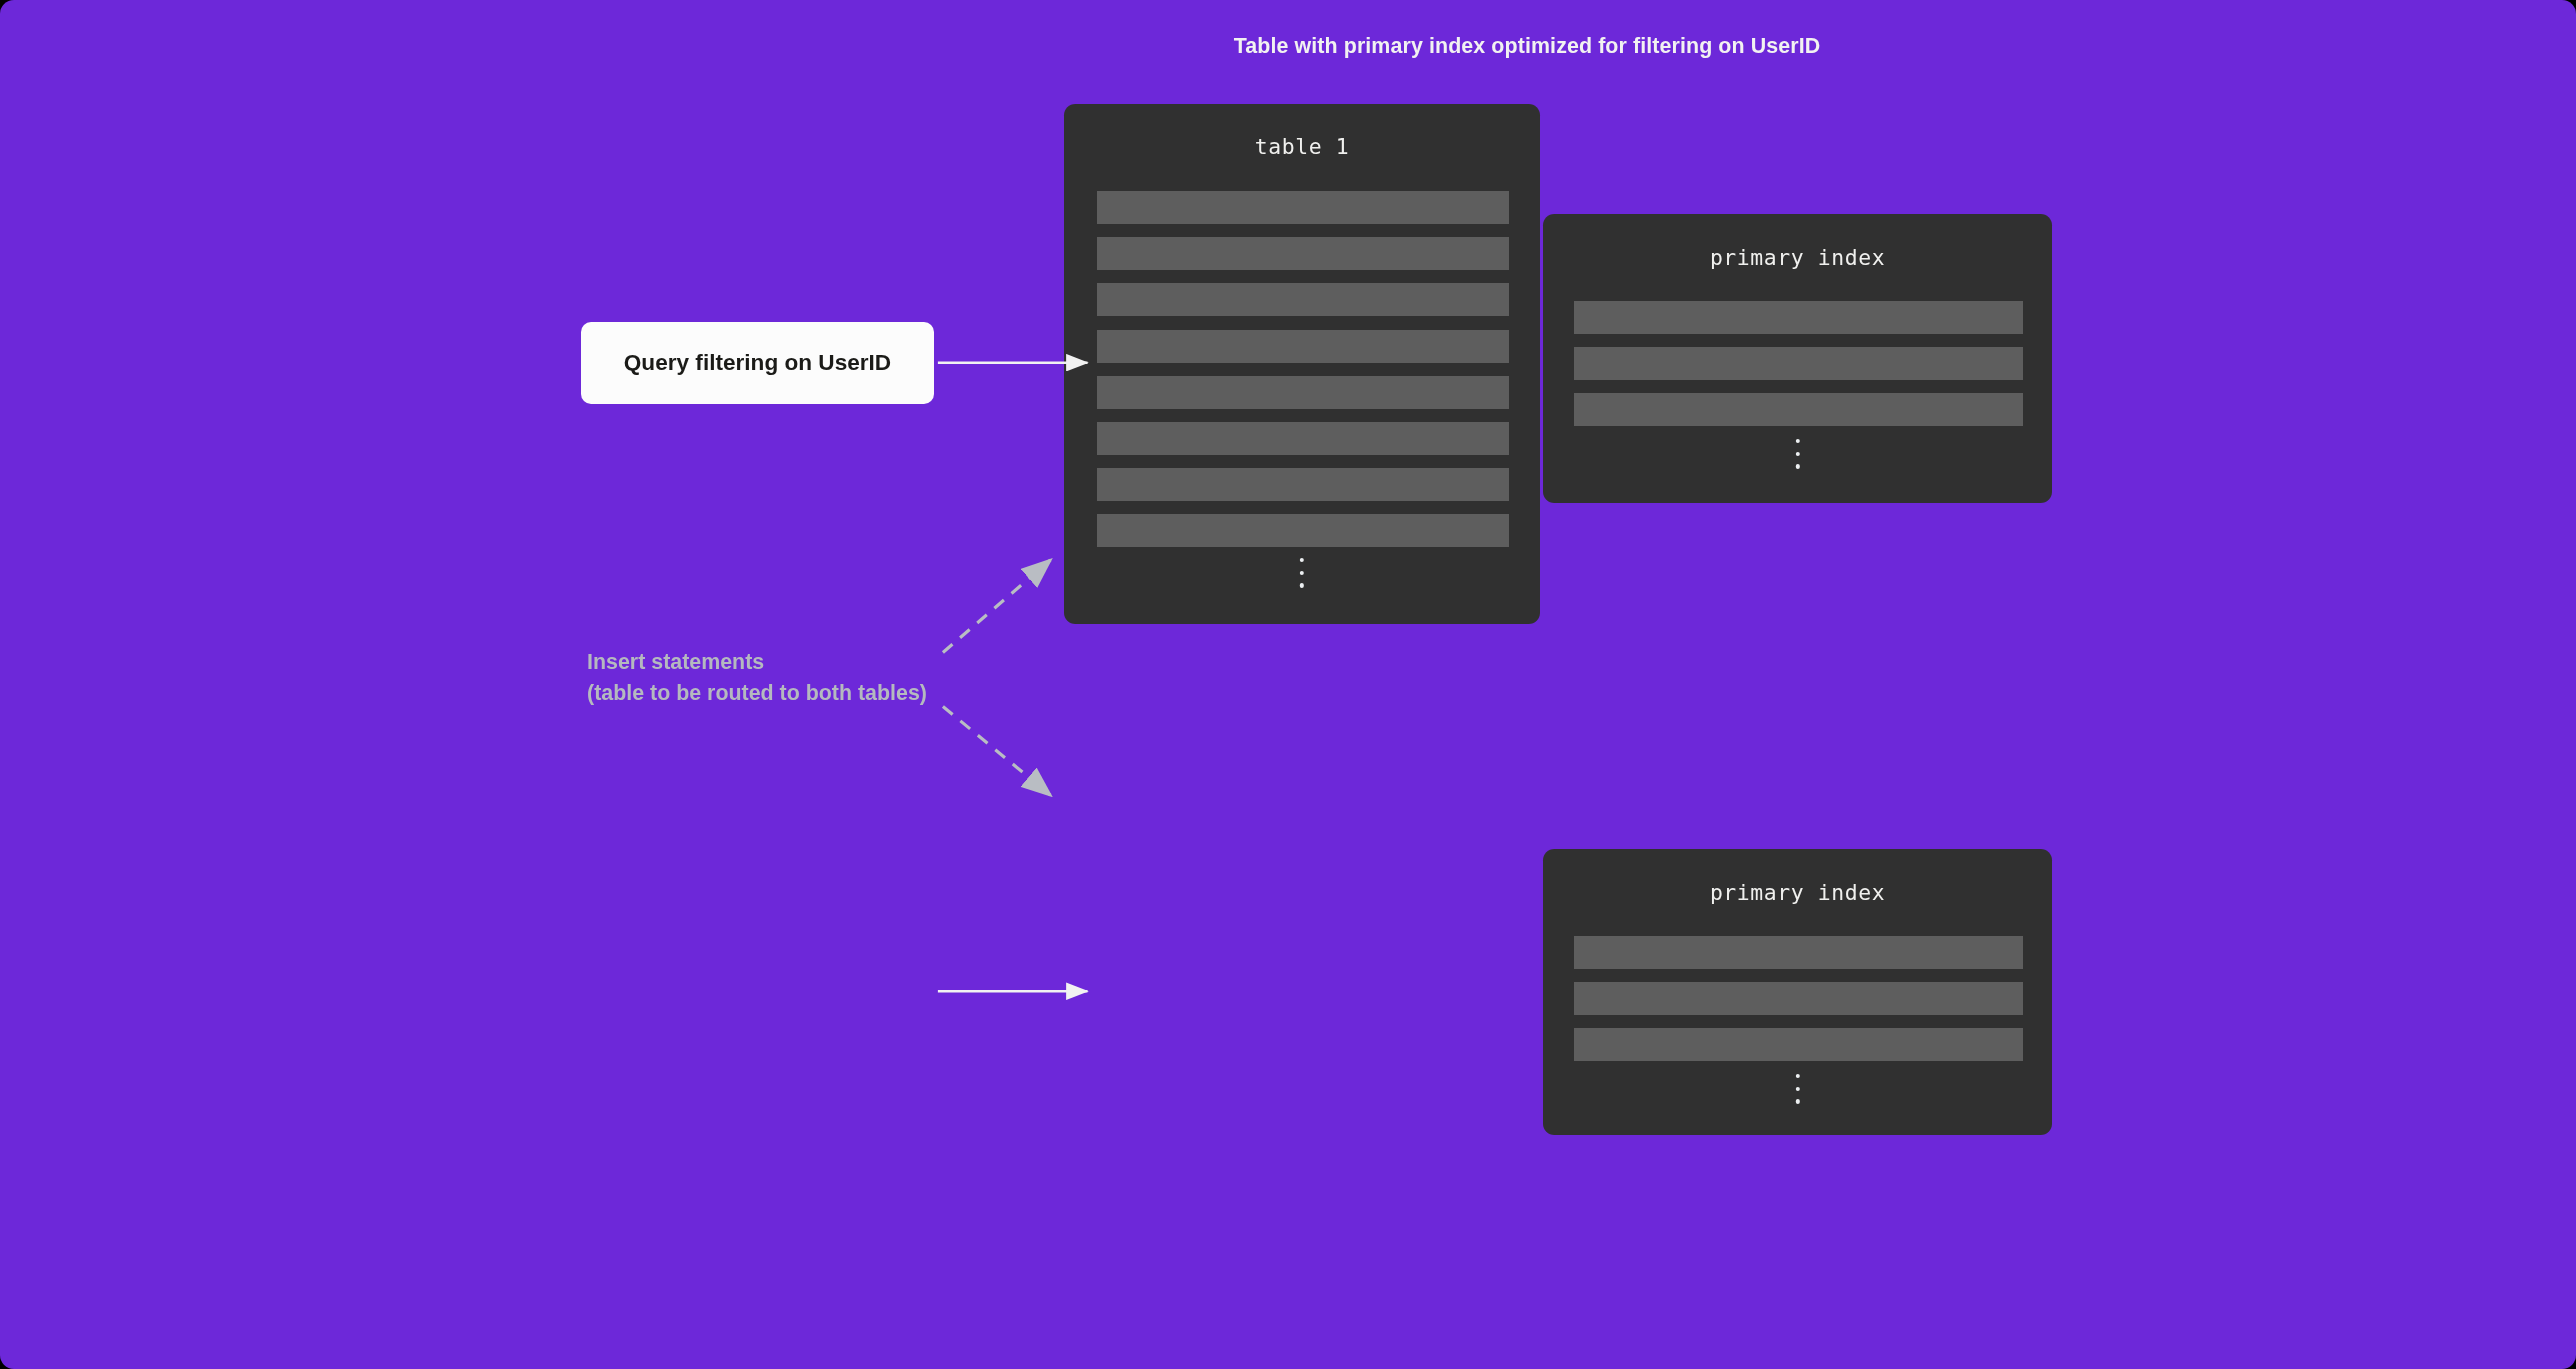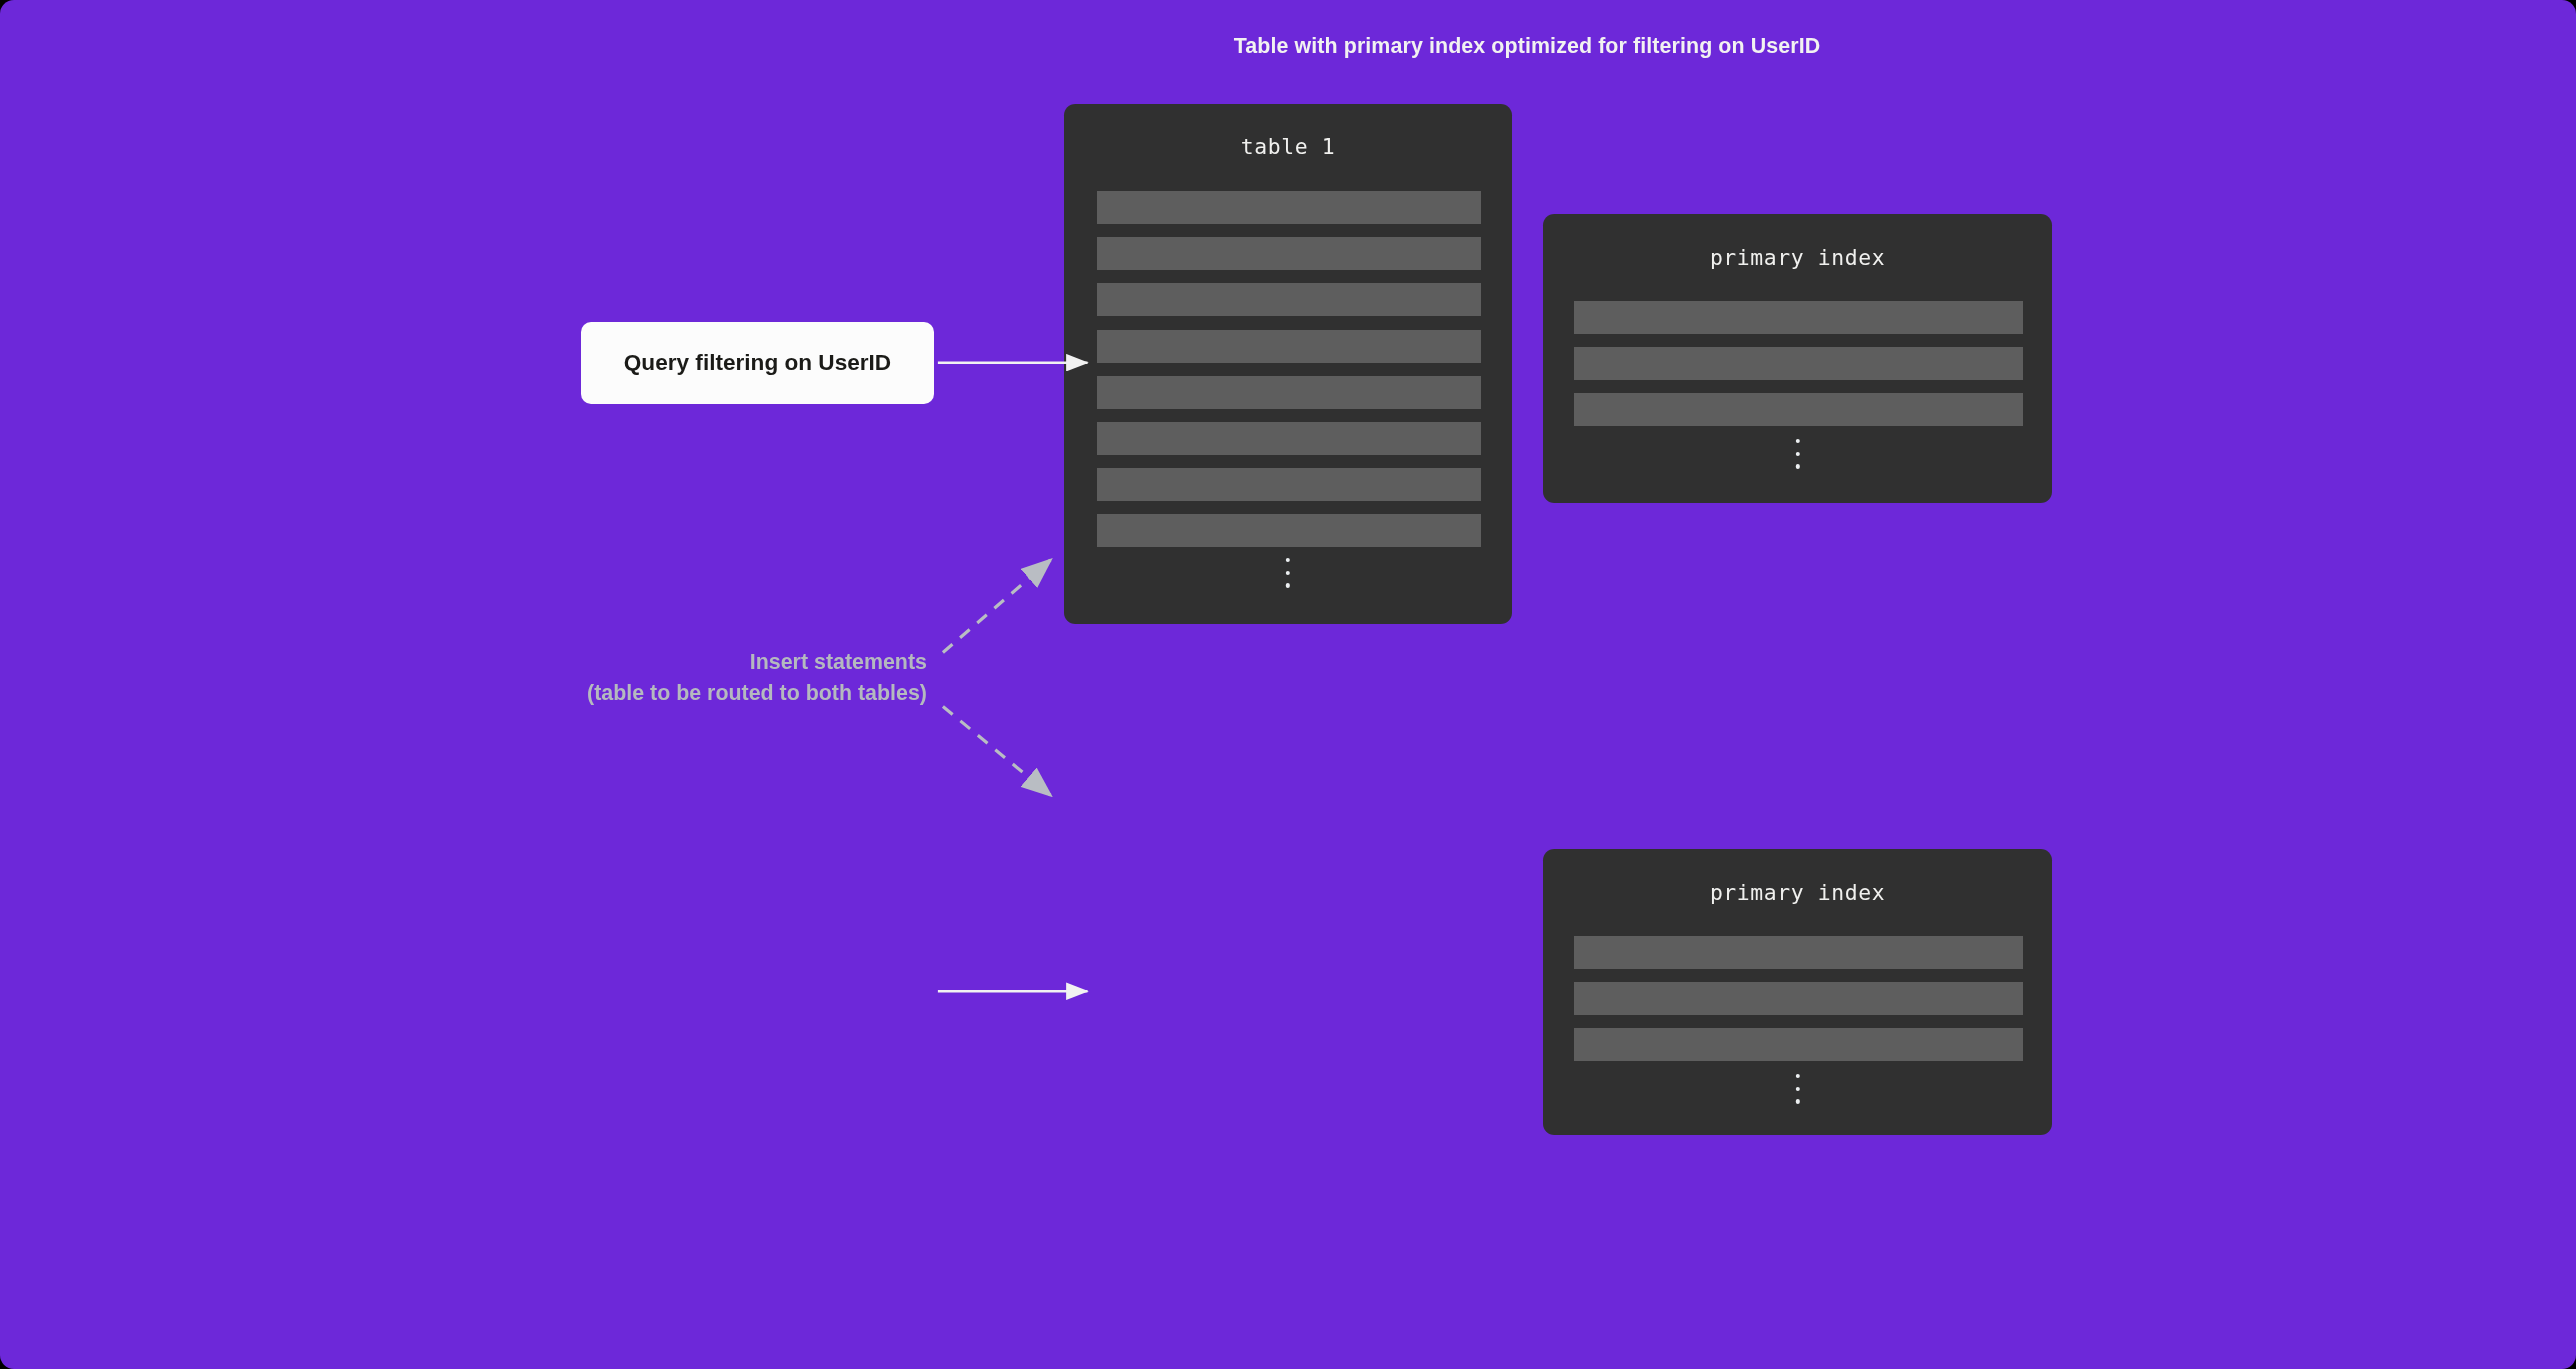--- a/index.html
+++ b/index.html
@@ -41,21 +41,21 @@
     left: 0;
     width: 100%;
     text-align: center;
     font-family: "DejaVu Sans Mono", monospace;
     font-size: 21.4px;
     font-weight: normal;
     color: #f0f0ee;
     letter-spacing: 0.6px;
     white-space: nowrap;
   }
-  .table-card  { left: 1064px; width: 448px; height: 520px; }
+  .table-card  { left: 1064px; width: 448px; height: 520px; padding-left: 28px; }
   .table-card.t1 { top: 104px; }
   .table-card.t2 { top: 731px; }
   .table-card .mono-title { top: 30px; }
 
   .index-card { left: 1543px; width: 509px; }
   .index-card.i1 { top: 214px;  height: 289px; }
   .index-card.i2 { top: 849px; height: 286px; }
   .index-card .mono-title { top: 31px; }
 
   
@@ -109,21 +109,21 @@
   }
   .query-box.q1 { top: 322px; }
   .query-box.q2 { top: 950px; }
 
   
   .insert-label {
     position: absolute;
     left: 757px;
     top: 647px;
     transform: translateX(-50%);
-    text-align: right;
+    text-align: left;
     font-size: 21.4px;
     font-weight: bold;
     line-height: 31px;
     color: #b5b9bf;
     white-space: nowrap;
   }
 
   
   svg.overlay {
     position: absolute;

